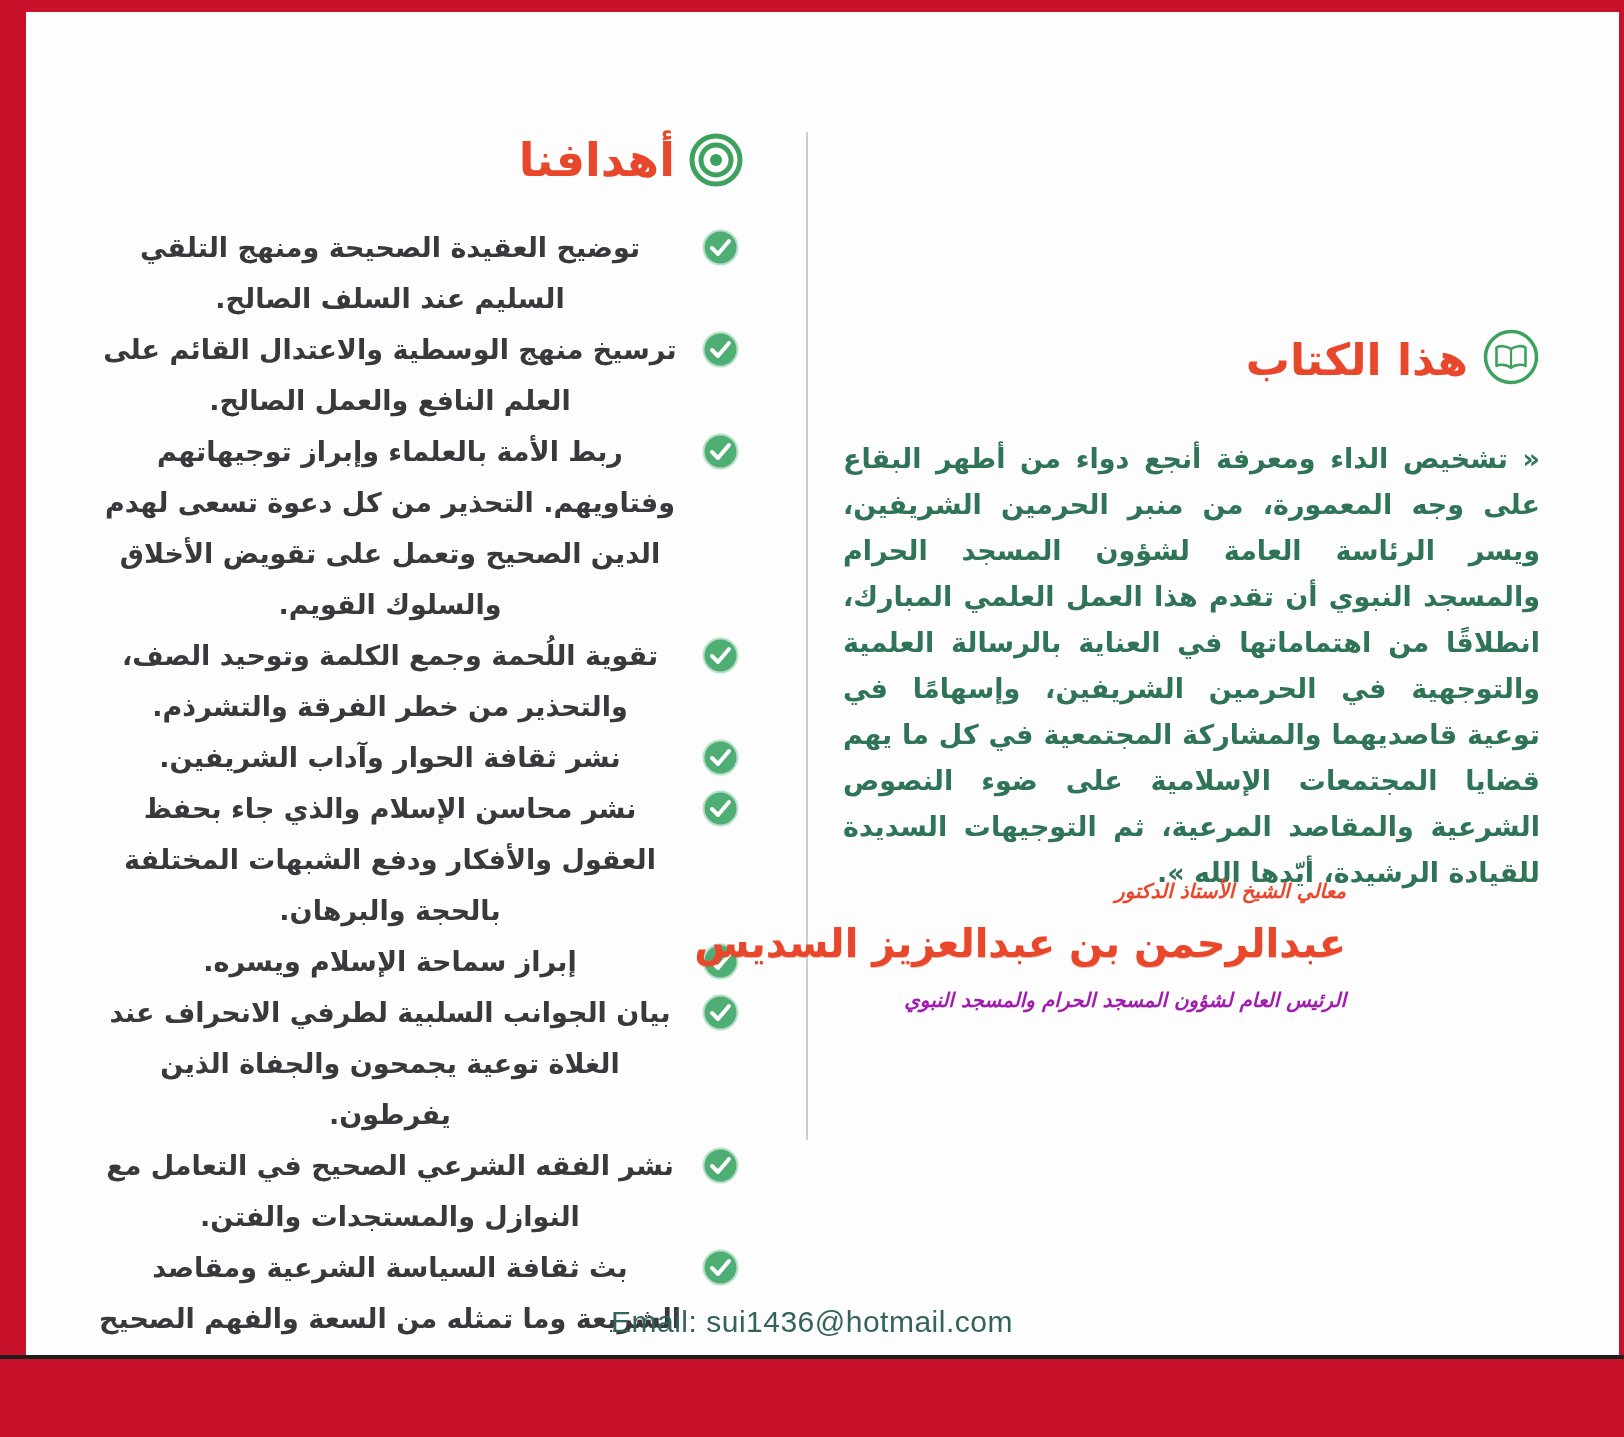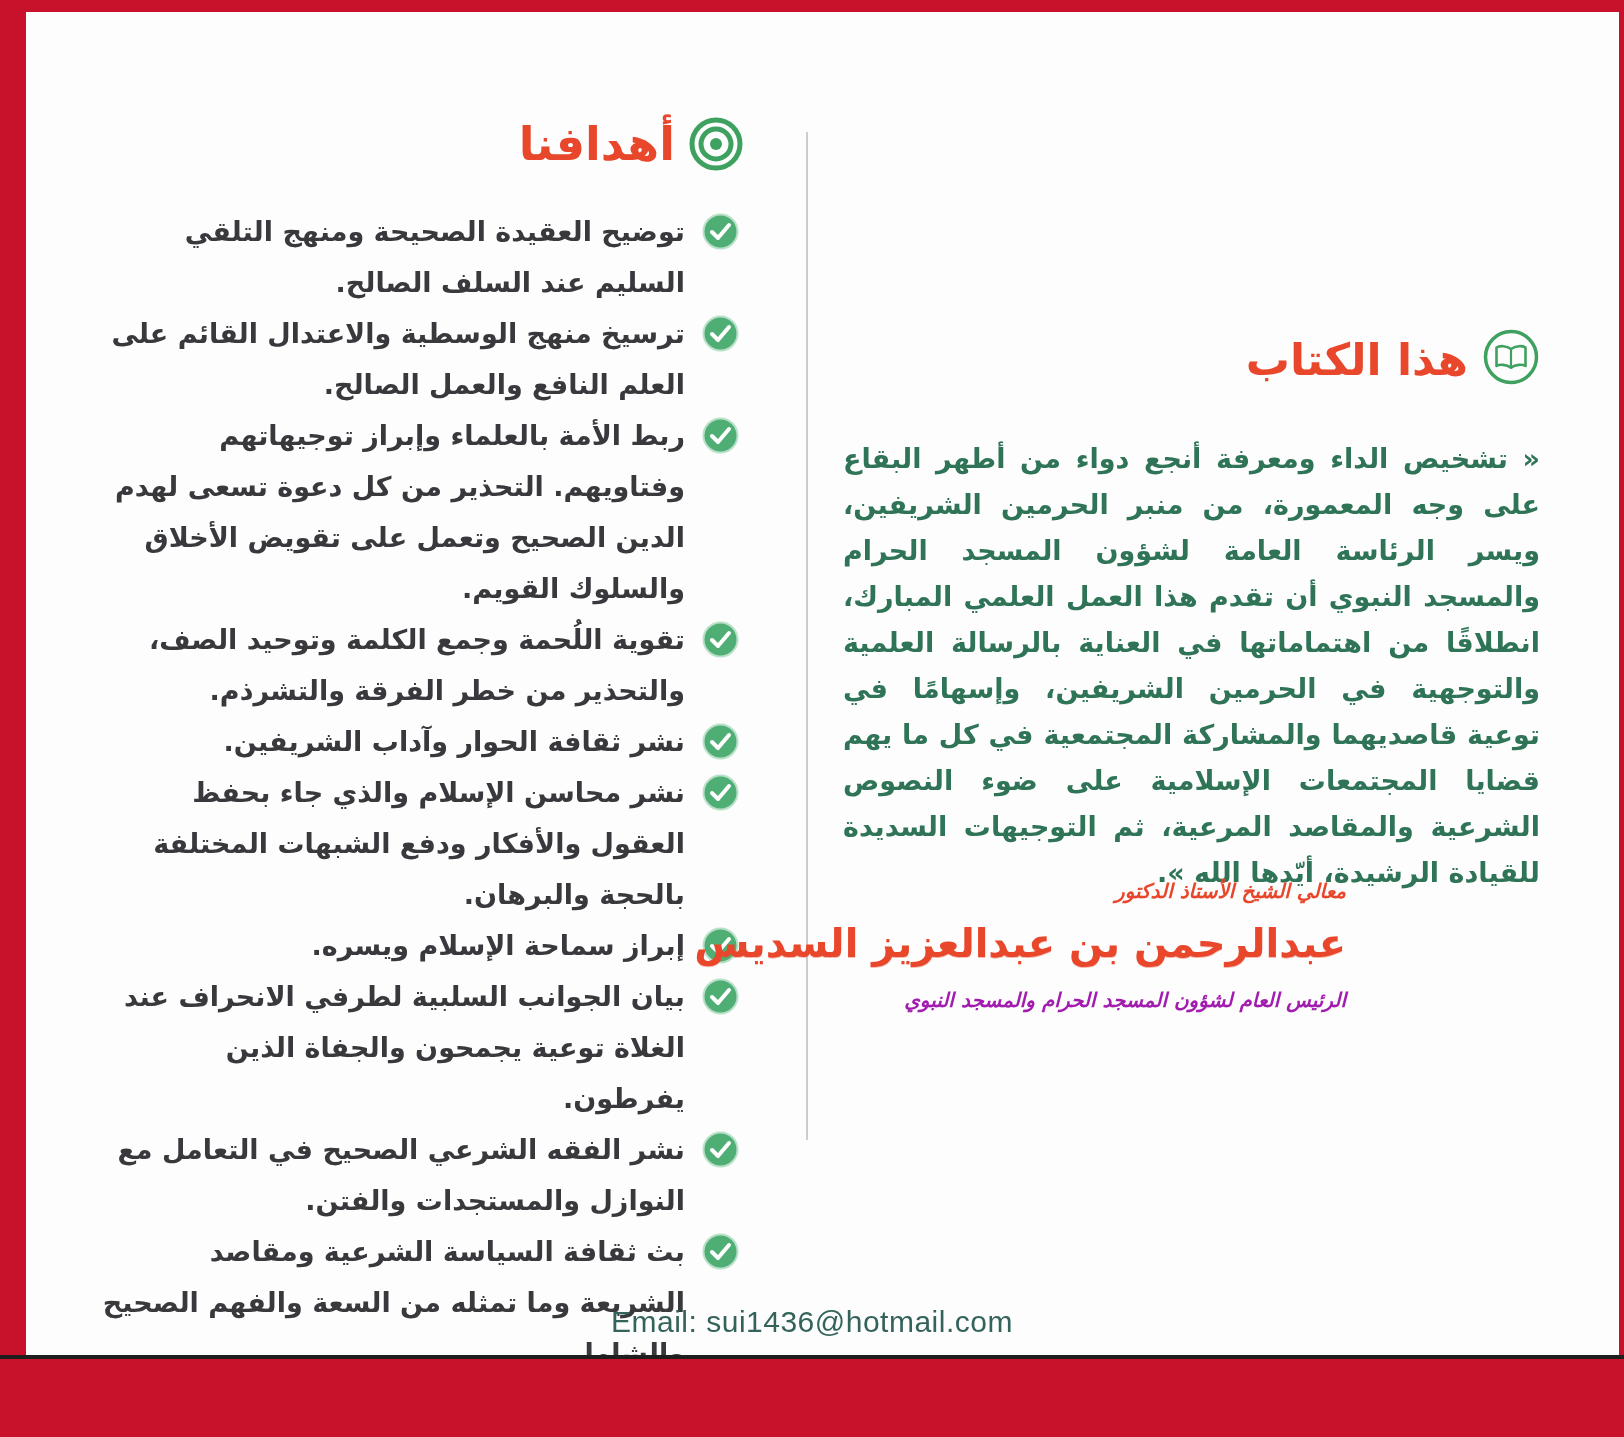--- a/index.html
+++ b/index.html
@@ -24,30 +24,30 @@
   .frame-left{position:absolute;left:0;top:0;width:26px;height:100%;background:var(--band-red)}
   .frame-top{position:absolute;left:0;top:0;width:100%;height:12px;background:var(--band-red)}
   .frame-right{position:absolute;right:0;top:0;width:5px;height:100%;background:var(--band-red)}
   .bottom-rule{position:absolute;left:0;top:1355px;width:100%;height:4px;background:#1e1e1e}
   .bottom-band{position:absolute;left:0;top:1359px;width:100%;height:78px;background:var(--band-red)}
 
   
   .divider{position:absolute;left:806px;top:132px;width:2px;height:1008px;background:#cccccc}
 
   
-  .goals{position:absolute;left:95px;top:104px;width:648px;direction:rtl}
+  .goals{position:absolute;left:95px;top:120px;width:648px;direction:rtl}
   .goals-header{display:flex;align-items:center;gap:14px;height:80px}
   .target-icon{width:54px;height:54px;flex:0 0 auto}
   .section-title{
     font-size:46px;font-weight:bold;color:var(--accent-red);
     line-height:80px;white-space:nowrap;
   }
   .goals-list{list-style:none;margin-top:22px;font-size:27px;font-weight:bold;
     color:var(--body-text);line-height:51px}
-  .goals-list li{position:relative;padding-right:58px;text-align:right}
+  .goals-list li{position:relative;padding-right:58px;text-align:center}
   .check-icon{position:absolute;right:4px;top:7px;width:37px;height:37px}
 
   
   .book{position:absolute;left:843px;top:328px;width:697px;direction:rtl}
   .book-header{display:flex;align-items:flex-start;gap:14px;height:64px}
   .book-icon{width:58px;height:58px;flex:0 0 auto}
   .book-title{font-size:44px;font-weight:bold;color:var(--accent-red);line-height:64px;white-space:nowrap}
   .book-paragraph{
     margin-top:44px;font-size:27px;font-weight:bold;color:var(--text-green);
     line-height:46px;text-align:justify;text-justify:inter-word;

